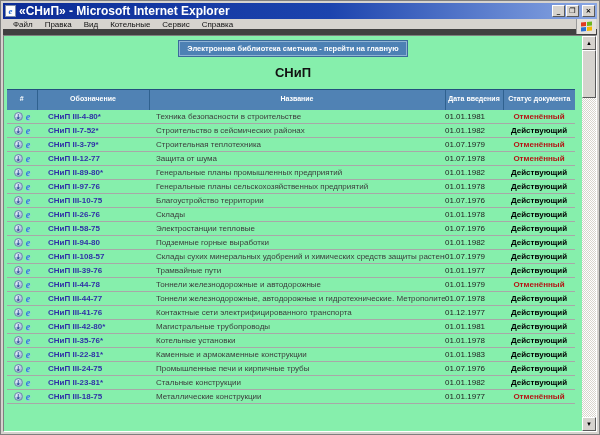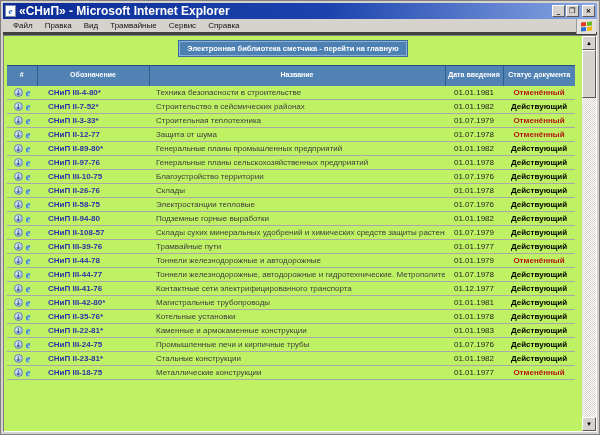--- a/index.html
+++ b/index.html
@@ -28,37 +28,37 @@
     width:13px; height:12px; background:#d6d3ce;
     border:1px solid; border-color:#fff #5a5a5a #5a5a5a #fff;
     font:bold 7px/10px "DejaVu Sans", sans-serif; color:#000; text-align:center;
   }
   .winbtn.close { margin-left:2px; }
 
   
   .menubar {
     position:absolute; top:18px; left:2px; right:2px; height:16px;
     background:#d6d3ce; display:flex; align-items:center; padding-left:4px;
-    border-bottom:3px solid #404040;
+    border-bottom:6px solid #404040;
   }
   .menu-item { font-size:8px; color:#111; padding:2px 6px; white-space:nowrap; }
   .throbber {
     position:absolute; right:1px; top:0; width:20px; height:15px;
     border-left:1px solid #9a9a9a; display:flex; align-items:center; justify-content:center;
     background:#e4e1dc;
   }
   .winflag { width:11px; height:9px; display:grid; grid-template-columns:1fr 1fr;
     grid-template-rows:1fr 1fr; gap:1px; transform:skewY(-6deg); }
   .winflag i:nth-child(1){background:#e03a21;} .winflag i:nth-child(2){background:#6fb61d;}
   .winflag i:nth-child(3){background:#2a6fd6;} .winflag i:nth-child(4){background:#f2b705;}
 
   
   .content {
     position:absolute; top:34px; left:2px; right:2px; bottom:2px;
-    background:#bef264; border:1px solid; border-color:#7f7f7f #fff #fff #7f7f7f;
+    background:#86efac; border:1px solid; border-color:#7f7f7f #fff #fff #7f7f7f;
     overflow:hidden;
   }
   .page { position:absolute; top:0; left:0; right:14px; bottom:0; overflow:hidden; }
 
   .home-btn {
     display:block; margin:5px auto 0; width:max-content;
     background:#4d81b4; border:1px solid #8fb2d4; outline:1px solid #3a6a9a;
     color:#fff; font-size:7.5px; font-weight:bold; padding:2px 7px; cursor:pointer;
   }
   .page-title { text-align:center; font-size:13px; font-weight:bold; color:#111; margin-top:9px; }
@@ -82,21 +82,21 @@
     background:radial-gradient(circle at 35% 30%, #f2f7fd 0%, #b9cde4 45%, #7d9cc0 100%);
     border:1px solid #6d88aa; color:#1d3f8f; font:bold 7px/8px "DejaVu Sans", sans-serif;
     text-align:center; cursor:pointer;
   }
   .ie-icon {
     display:inline-block; color:#2f7bd9; font:bold italic 10px/9px "Liberation Serif", serif;
     text-shadow:0.5px 0.5px 0 #9cc0ea; cursor:pointer;
   }
   td.c-code a { color:#3030a8; font-weight:bold; text-decoration:none; padding-left:11px; cursor:pointer; }
   td.c-name { color:#3c3c3c; padding-left:7px; }
-  td.c-date { color:#222; text-align:center; }
+  td.c-date { color:#222; }
   td.c-status { font-weight:bold; text-align:center; }
   td.c-status .active { color:#000; }
   td.c-status .cancelled { color:#b51414; }
   .st { display:inline; }
 
   
   .scrollbar {
     position:absolute; top:0; right:0; width:14px; bottom:0;
     background:#ece9e2;
     background-image:repeating-conic-gradient(#fff 0% 25%, #d9d5cd 0% 50%);
@@ -125,38 +125,39 @@
       <span class="winbtn">_</span>
       <span class="winbtn">❐</span>
       <span class="winbtn close">×</span>
     </span>
   </div>
 
   <div class="menubar">
     <span class="menu-item">Файл</span>
       <span class="menu-item">Правка</span>
       <span class="menu-item">Вид</span>
-      <span class="menu-item">Трамвайные</span>
+      <span class="menu-item">Котельные</span>
       <span class="menu-item">Сервис</span>
       <span class="menu-item">Справка</span>
       <span class="throbber">
       <span class="winflag">
           <i></i>
           <i></i>
           <i></i>
           <i></i>
         </span>
     </span>
   </div>
 
   <div class="content">
     <div class="page">
 
       <button class="home-btn">Электронная библиотека сметчика - перейти на главную</button>
 
+      <div class="page-title">СНиП</div>
 
       <table>
         <colgroup>
           <col class="c-ic">
             <col class="c-code">
             <col class="c-name">
             <col class="c-date">
             <col class="c-status">
         </colgroup>
         <thead>
@@ -195,21 +196,21 @@
           <td class="c-status"><span class="st active">Действующий</span></td>
         </tr>
 
         <tr>
           <td class="c-ic">
             <span class="icon-pair">
               <span class="dl-icon">↓</span>
               <span class="ie-icon">e</span>
             </span>
           </td>
-          <td class="c-code"><a>СНиП II-3-33*</a></td>
+          <td class="c-code"><a>СНиП II-3-79*</a></td>
           <td class="c-name">Строительная теплотехника</td>
           <td class="c-date">01.07.1979</td>
           <td class="c-status"><span class="st cancelled">Отменённый</span></td>
         </tr>
 
         <tr>
           <td class="c-ic">
             <span class="icon-pair">
               <span class="dl-icon">↓</span>
               <span class="ie-icon">e</span>

